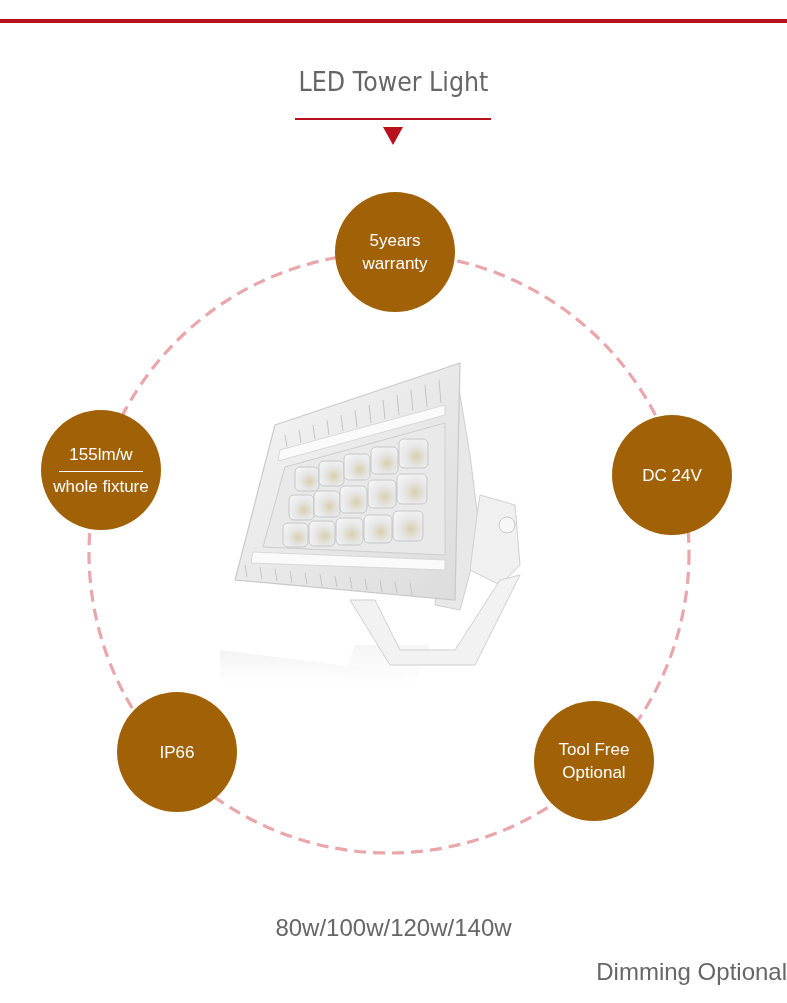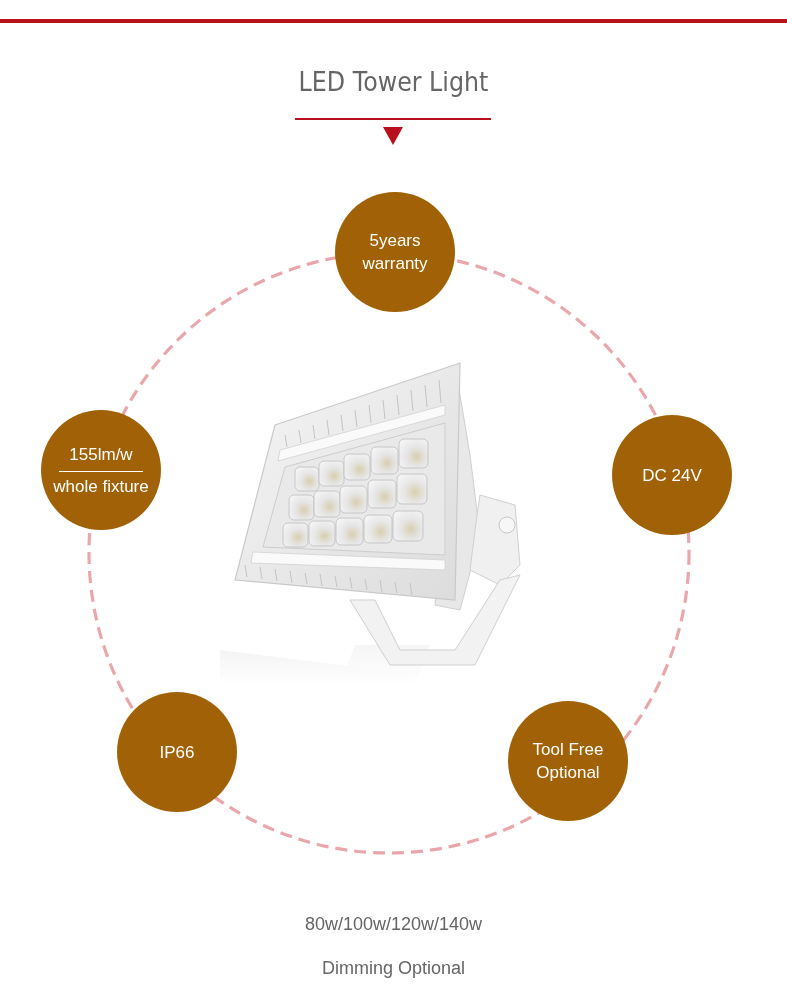--- a/index.html
+++ b/index.html
@@ -40,21 +40,21 @@
   }
   .badge .line { display: block; white-space: nowrap; }
   .badge .divider {
     display: block; width: 84px; height: 1px; background: #ffffff; margin: 5px 0 3px 0;
   }
   .fixture {
     position: absolute; left: 215px; top: 355px; width: 330px; height: 330px;
   }
   .bottom-text {
     position: absolute; left: 0; width: 787px; text-align: center;
-    font-size: 18px; color: #666666;
+    font-size: 24px; color: #666666;
     font-family: "Liberation Sans", sans-serif;
   }
 </style>
 </head>
 <body>
 
 <div class="top-rule"></div>
 
 <div class="title">LED Tower Light</div>
 <div class="title-underline"></div>
@@ -158,19 +158,19 @@
 </div>
 
 <div class="badge" style="left:612px; top:415px;align-items:center;">
   <span class="line">DC 24V</span>
 </div>
 
 <div class="badge" style="left:117px; top:692px;justify-content:center;">
   <span class="line">IP66</span>
 </div>
 
-<div class="badge" style="left:508px; top:701px;">
+<div class="badge" style="left:534px; top:701px;">
   <span class="line">Tool Free</span>
   <span class="line">Optional</span>
 </div>
 
 <div class="bottom-text" style="top:914px;">80w/100w/120w/140w</div>
-<div class="bottom-text" style="top:958px;">Dimming Optional</div>
+<div class="bottom-text" style="top:958px;text-align:right;">Dimming Optional</div>
 
 </body></html>

